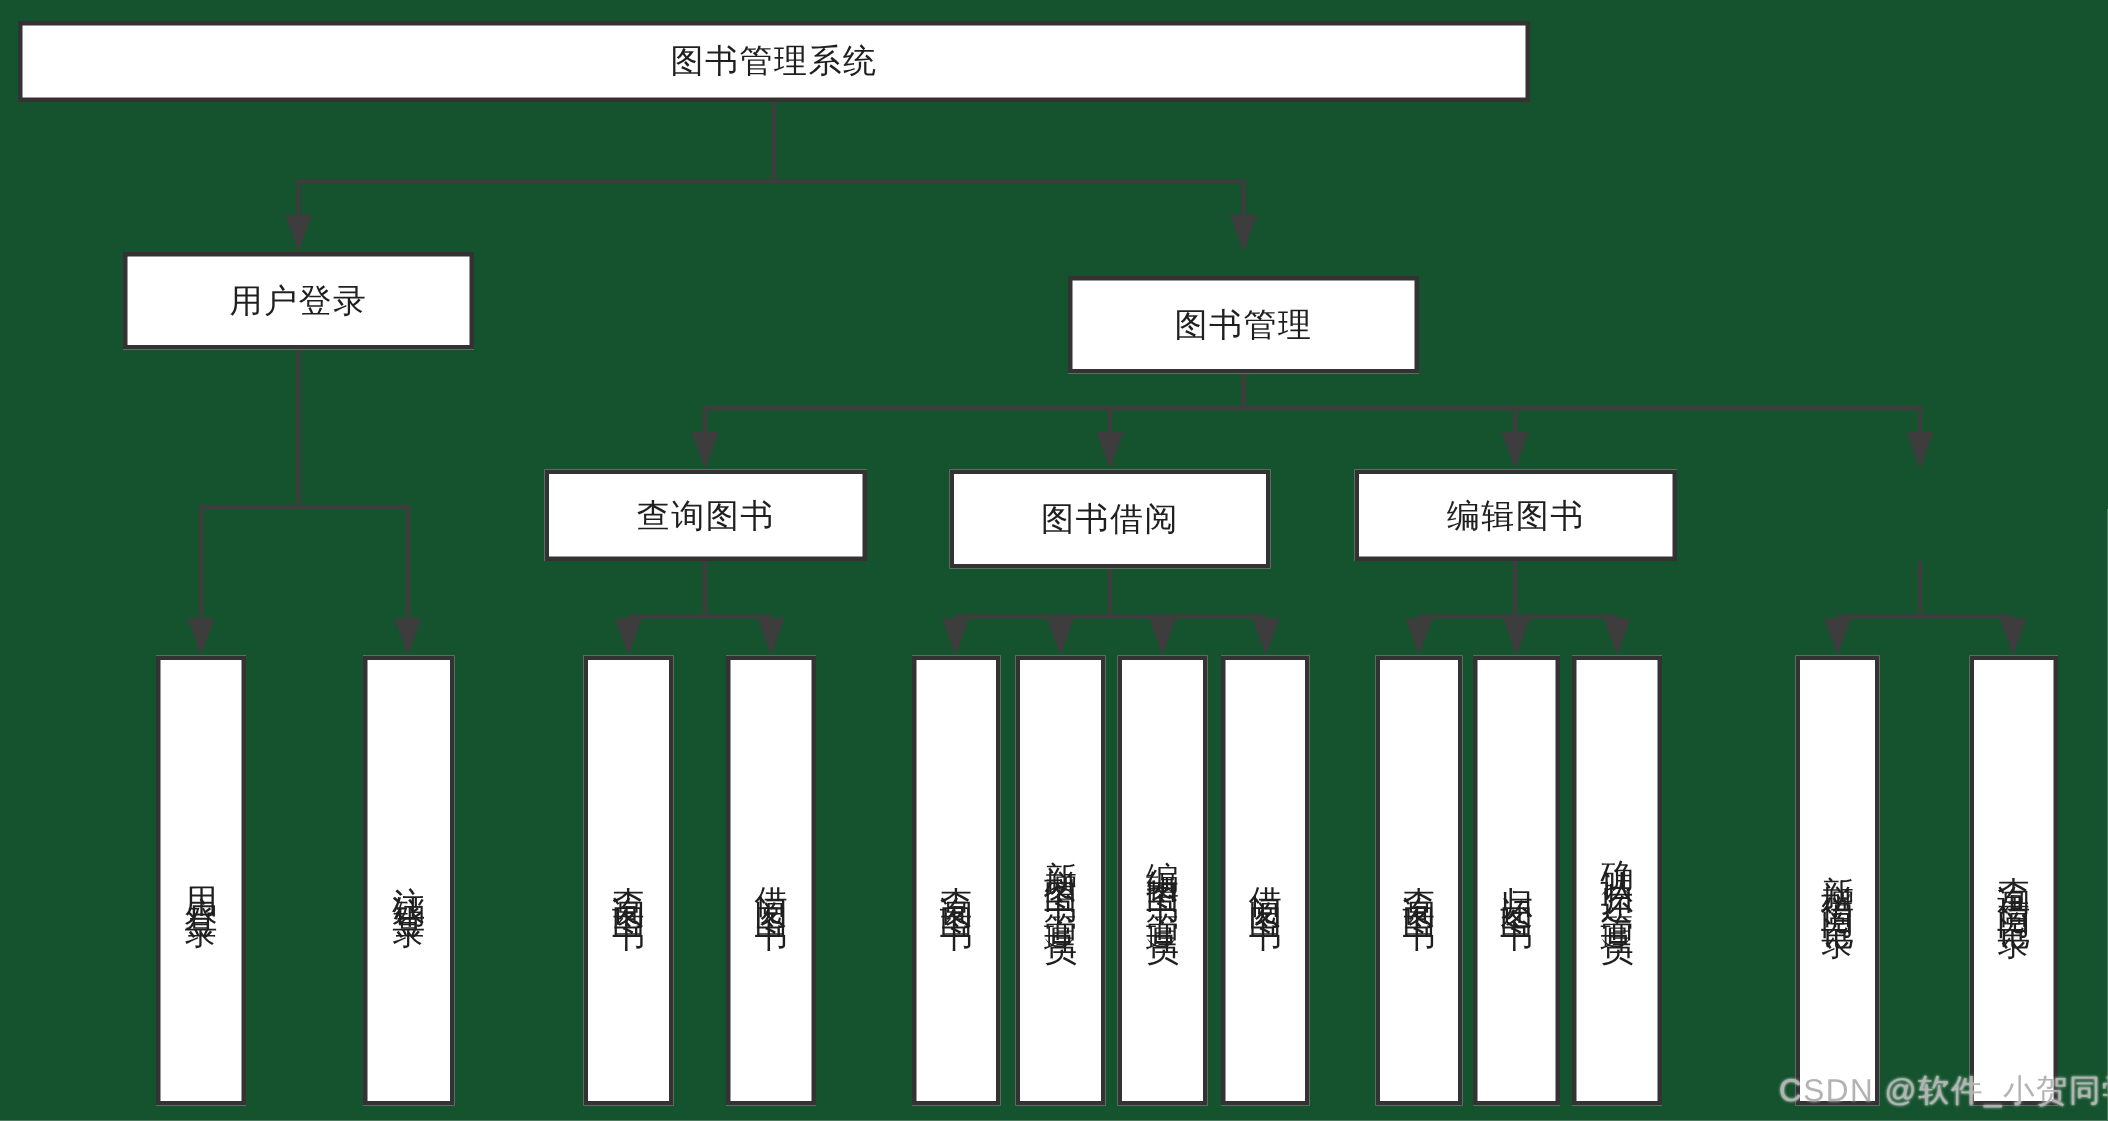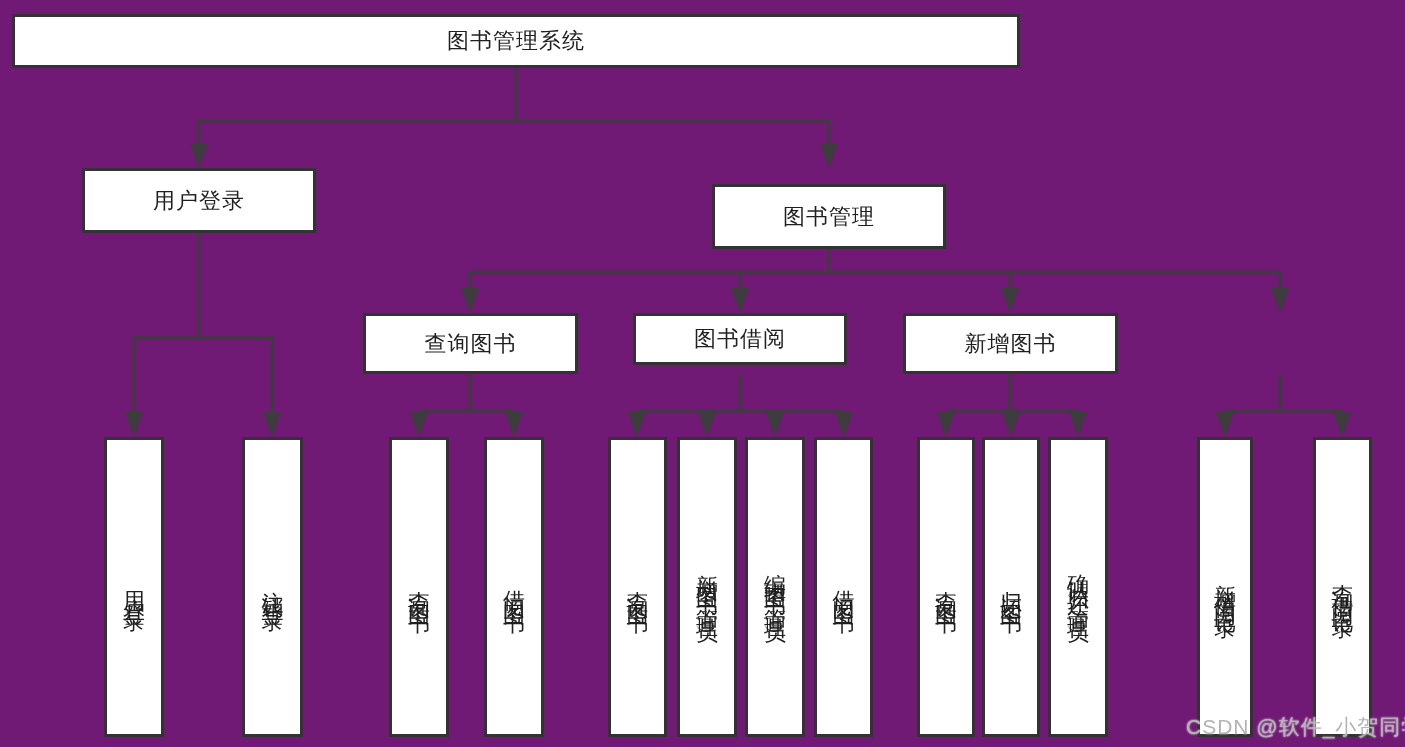--- a/index.html
+++ b/index.html
@@ -4,21 +4,21 @@
 <style>
   html,body{margin:0;padding:0;}
   body{
     font-family:"Liberation Sans","DejaVu Sans",sans-serif;
     background:#ffffff;
   }
   .stage{
     position:relative;
     width:1405px;
     height:747px;
-    background:#701a75;
+    background:#14532d;
     overflow:hidden;
   }
   .connectors{
     position:absolute;
     left:0;top:0;
     z-index:1;
   }
   .box{
     position:absolute;
     box-sizing:border-box;
@@ -120,25 +120,25 @@
   <div class="box" style="left:82px;top:168px;width:234px;height:65px">
     <span>用户登录</span>
   </div>
   <div class="box" style="left:712px;top:184px;width:234px;height:65px">
     <span>图书管理</span>
   </div>
 
   <div class="box" style="left:363px;top:313px;width:215px;height:61px">
     <span>查询图书</span>
   </div>
-  <div class="box" style="left:633px;top:313px;width:214px;height:52px">
+  <div class="box" style="left:633px;top:313px;width:214px;height:66px">
     <span>图书借阅</span>
   </div>
   <div class="box" style="left:903px;top:313px;width:215px;height:61px">
-    <span>新增图书</span>
+    <span>编辑图书</span>
   </div>
 
   <div class="box v" style="left:104px;top:437px;width:60px;height:300px">
     <span>用户登录</span>
   </div>
   <div class="box v" style="left:242px;top:437px;width:61px;height:300px">
     <span>注销登录</span>
   </div>
 
   <div class="box v" style="left:389px;top:437px;width:60px;height:300px">

